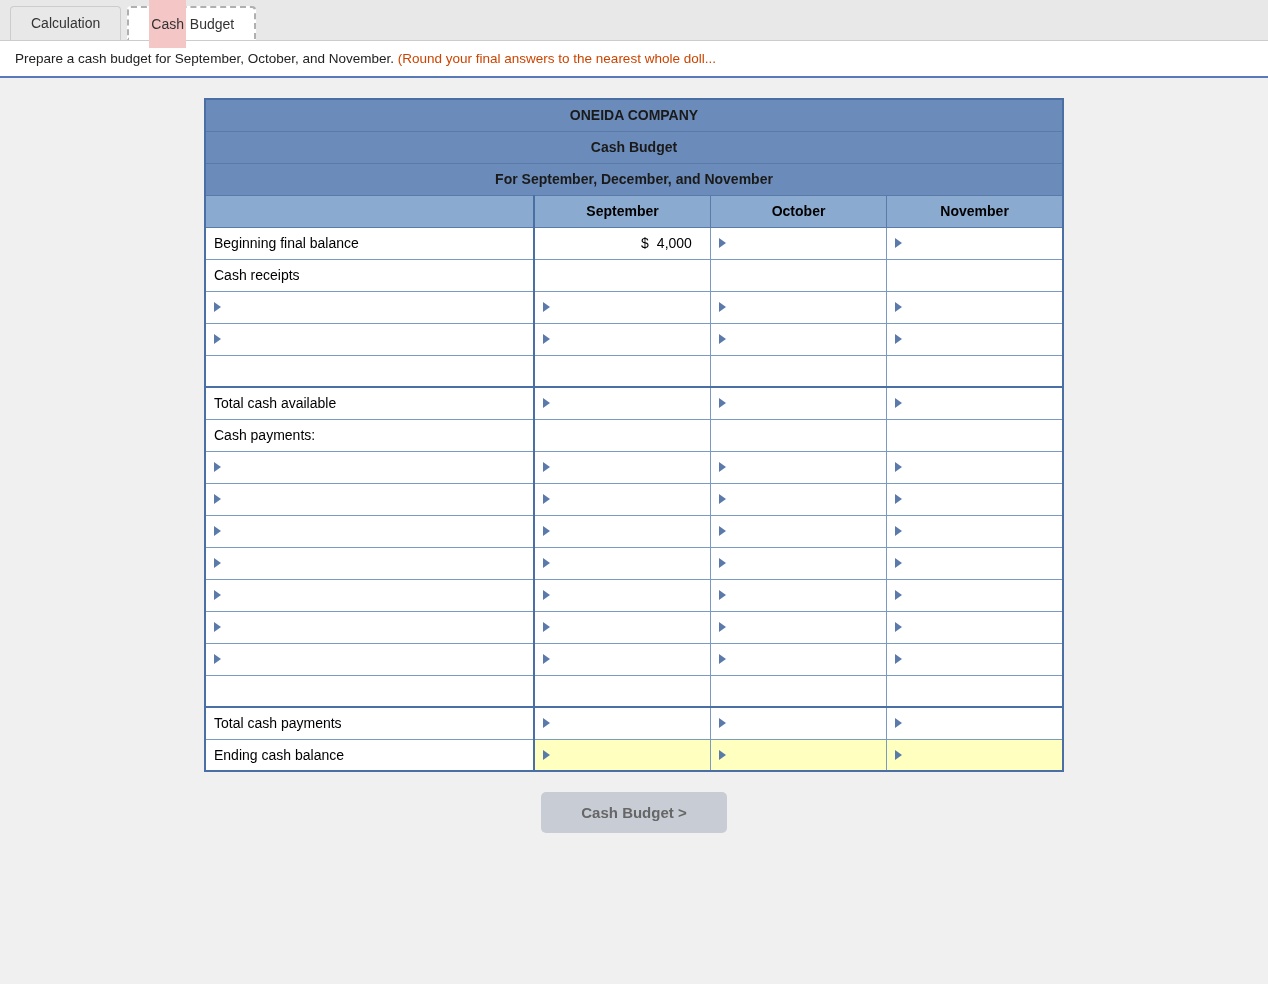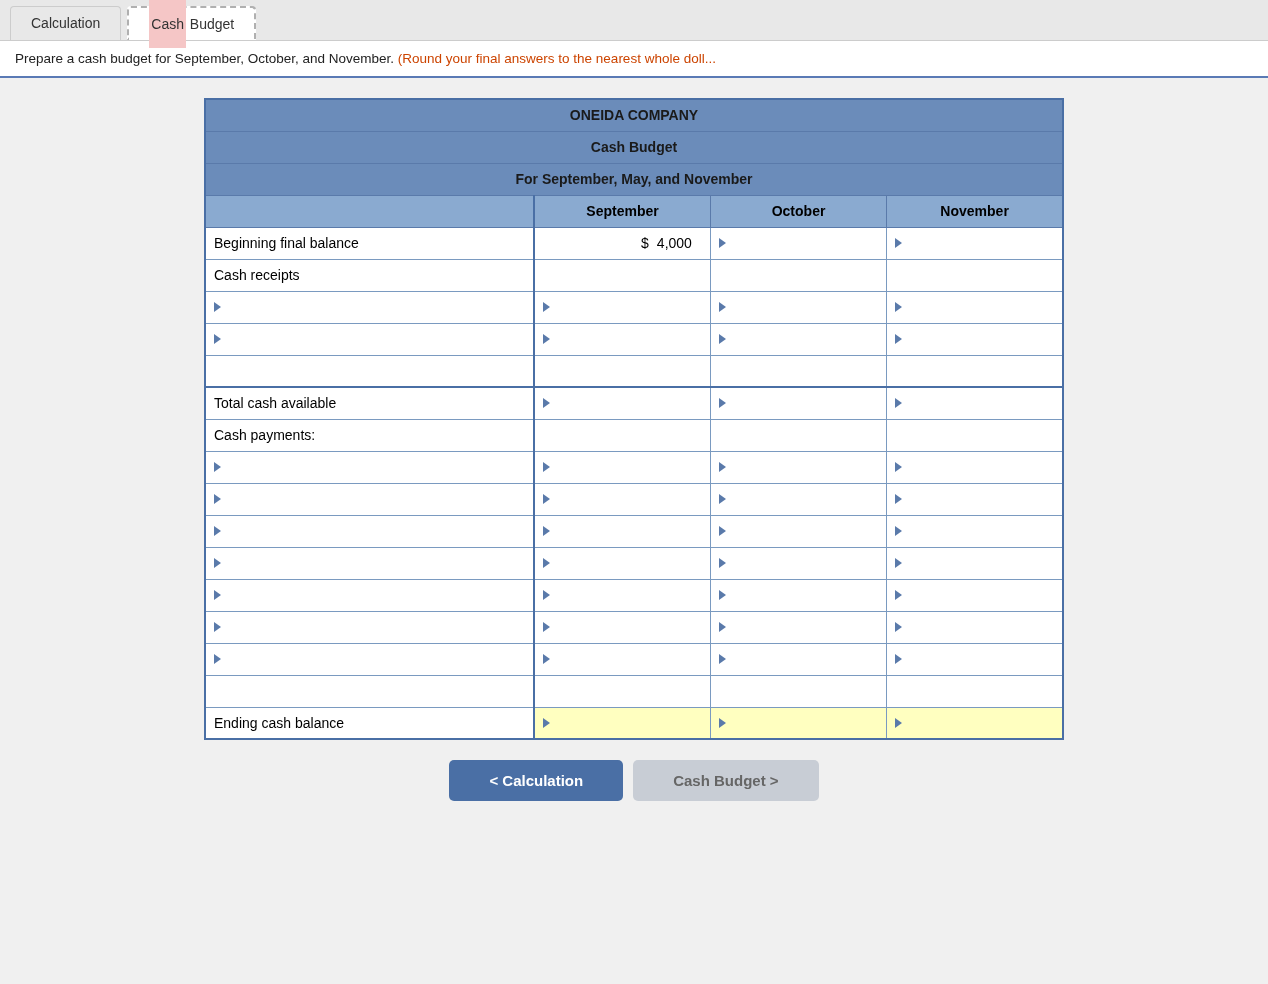--- a/index.html
+++ b/index.html
@@ -195,21 +195,21 @@
     <table class="budget-table">
 
       <tbody>
           <tr class="header-row">
         <td colspan="4">ONEIDA COMPANY</td>
       </tr>
       <tr class="header-row">
         <td colspan="4">Cash Budget</td>
       </tr>
       <tr class="header-row">
-        <td colspan="4">For September, May, and November</td>
+        <td colspan="4">For September, December, and November</td>
       </tr>
 
       <tr class="col-header-row">
         <td class="label-col"></td>
         <td class="data-col">September</td>
         <td class="data-col">October</td>
         <td class="data-col">November</td>
       </tr>
 
       <tr>
@@ -472,20 +472,38 @@
         </td>
       </tr>
 
       <tr>
         <td class="label-col" style="height:10px;"></td>
         <td class="data-col"></td>
         <td class="data-col"></td>
         <td class="data-col"></td>
       </tr>
 
+      <tr class="section-border-top">
+        <td class="label-col">Total cash payments</td>
+        <td class="data-col">
+          <div class="cell-with-arrow">
+                <div class="arrow-right"></div>
+              </div>
+        </td>
+        <td class="data-col">
+          <div class="cell-with-arrow">
+                <div class="arrow-right"></div>
+              </div>
+        </td>
+        <td class="data-col">
+          <div class="cell-with-arrow">
+                <div class="arrow-right"></div>
+              </div>
+        </td>
+      </tr>
 
       <tr class="ending-balance-row">
         <td class="label-col">Ending cash balance</td>
         <td class="data-col" style="background:#ffffc0;">
           <div class="cell-with-arrow">
                 <div class="arrow-right"></div>
               </div>
         </td>
         <td class="data-col" style="background:#ffffc0;">
           <div class="cell-with-arrow">
@@ -495,17 +513,16 @@
         <td class="data-col" style="background:#ffffc0;">
           <div class="cell-with-arrow">
                 <div class="arrow-right"></div>
               </div>
         </td>
       </tr>
     </tbody>
       </table>
 
     <div class="bottom-nav">
-      <button class="nav-btn nav-btn-prev">&lt; Calculation</button>
       <button class="nav-btn nav-btn-next">Cash Budget &gt;</button>
     </div>
   </div>
 </div>
 
 </body></html>

